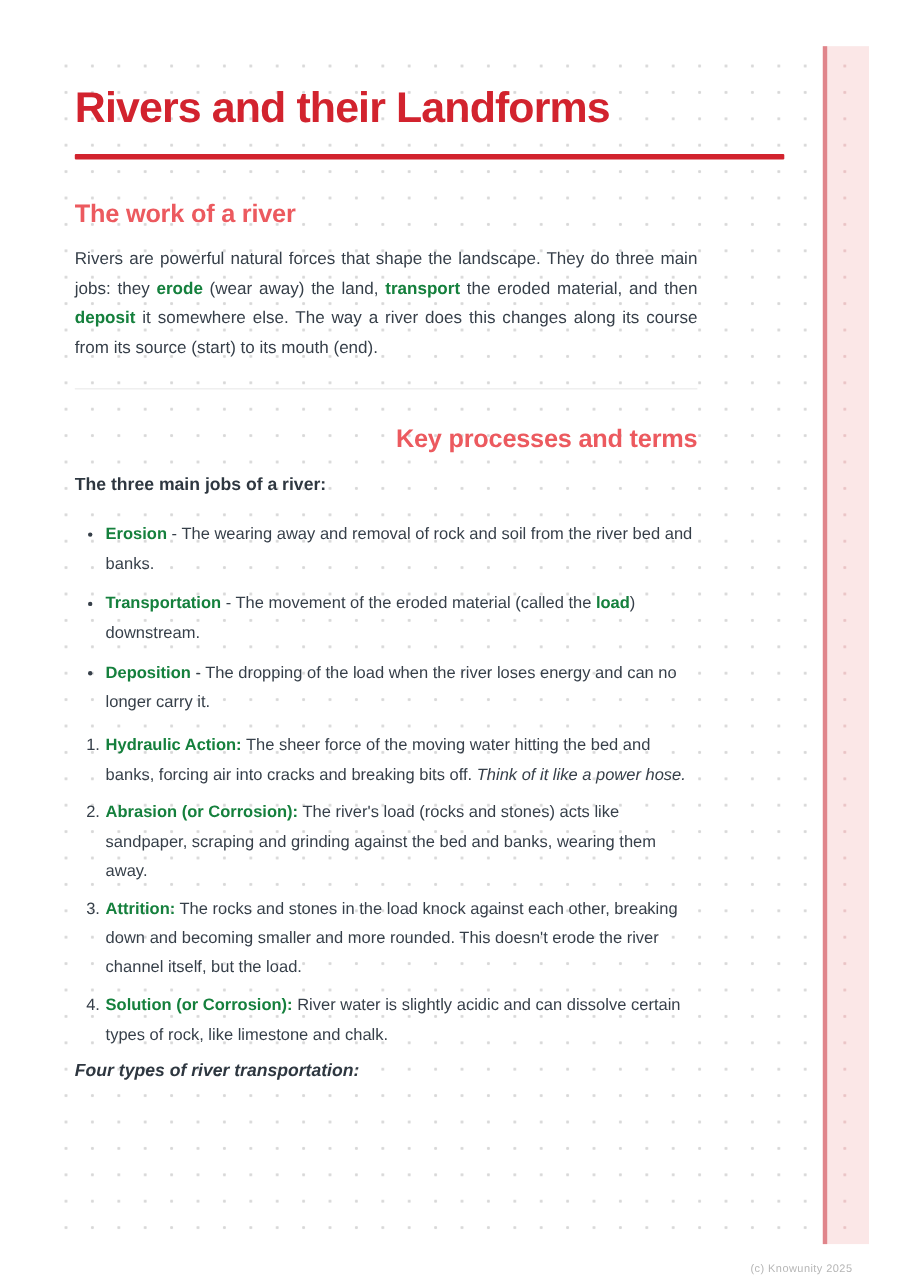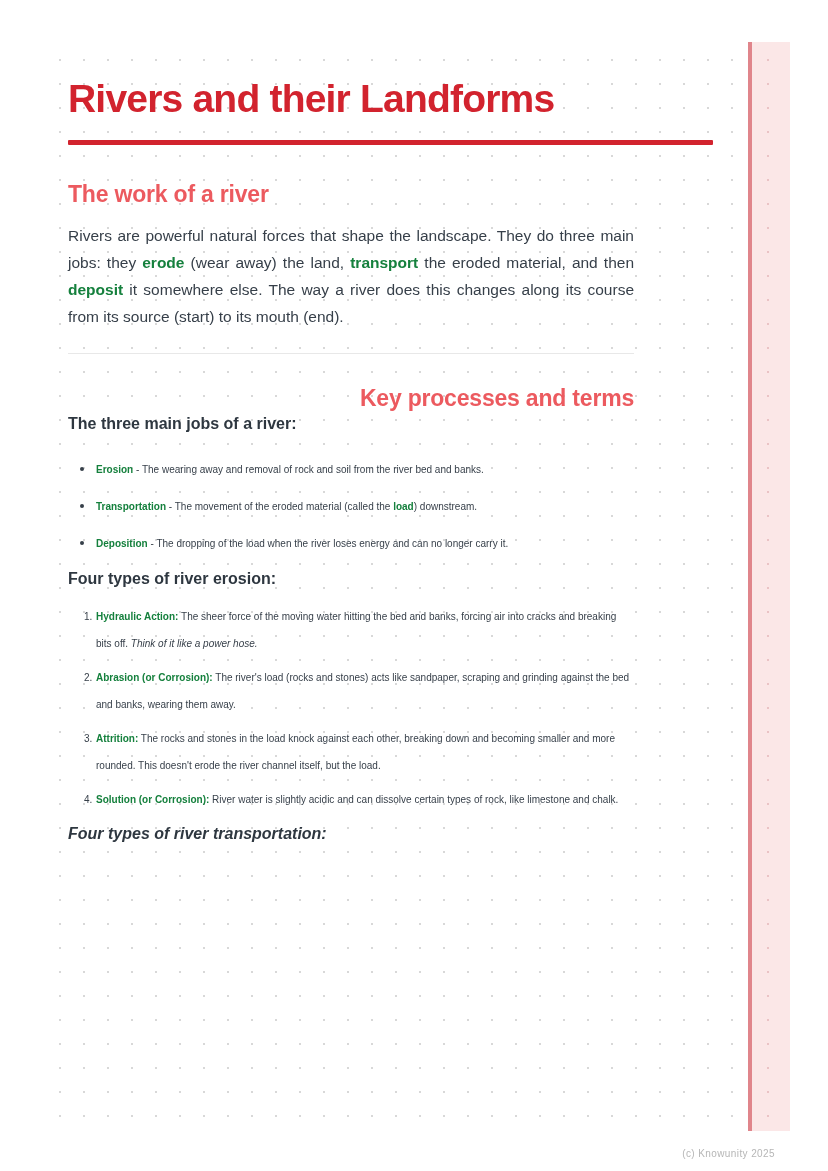--- a/index.html
+++ b/index.html
@@ -75,30 +75,30 @@
   .divider{
     margin-top:23px;
     width:566px;height:1px;
     background:var(--divider_gray);
   }
   .label{
     font-size:16px;line-height:24px;
     font-weight:700;
     color:#2e3740;
   }
-  .label-jobs{}
+  .label-jobs{margin-top:17px;}
   .label-erosion{margin-top:10px;}
   .label-transport{margin-top:0px;font-style:italic;}
   ul,ol{
     margin:19px 0 0 0;
     padding:0 0 0 27px;
   }
   ol{margin-top:13px;}
   li{
-    font-size:10px;line-height:27px;
+    font-size:15px;line-height:27px;
     margin-bottom:9px;
     padding-left:1px;
   }
   ol li{line-height:26.5px;margin-bottom:8px;}
   li::marker{color:var(--body_text);}
   ul li::marker{font-size:13px;}
   .b{font-weight:700;color:#15803d;}
   .i{font-style:italic;}
   .watermark{
     position:absolute;
@@ -133,21 +133,20 @@
 
 
     <p class="label label-jobs">The three main jobs of a river:</p>
 
     <ul>
       <li><span class="b">Erosion</span><span> - The wearing away and removal of rock and soil from the river bed and banks.</span></li>
       <li><span class="b">Transportation</span><span> - The movement of the eroded material (called the </span><span class="b">load</span><span>) downstream.</span></li>
       <li><span class="b">Deposition</span><span> - The dropping of the load when the river loses energy and can no longer carry it.</span></li>
     </ul>
 
-    <p class="label label-erosion">Four types of river erosion:</p>
 
     <ol>
       <li><span class="b">Hydraulic Action:</span><span> The sheer force of the moving water hitting the bed and banks, forcing air into cracks and breaking bits off. </span><span class="i">Think of it like a power hose.</span></li>
       <li><span class="b">Abrasion (or Corrosion):</span><span> The river's load (rocks and stones) acts like sandpaper, scraping and grinding against the bed and banks, wearing them away.</span></li>
       <li><span class="b">Attrition:</span><span> The rocks and stones in the load knock against each other, breaking down and becoming smaller and more rounded. This doesn't erode the river channel itself, but the load.</span></li>
       <li><span class="b">Solution (or Corrosion):</span><span> River water is slightly acidic and can dissolve certain types of rock, like limestone and chalk.</span></li>
     </ol>
 
     <p class="label label-transport">Four types of river transportation:</p>
 

